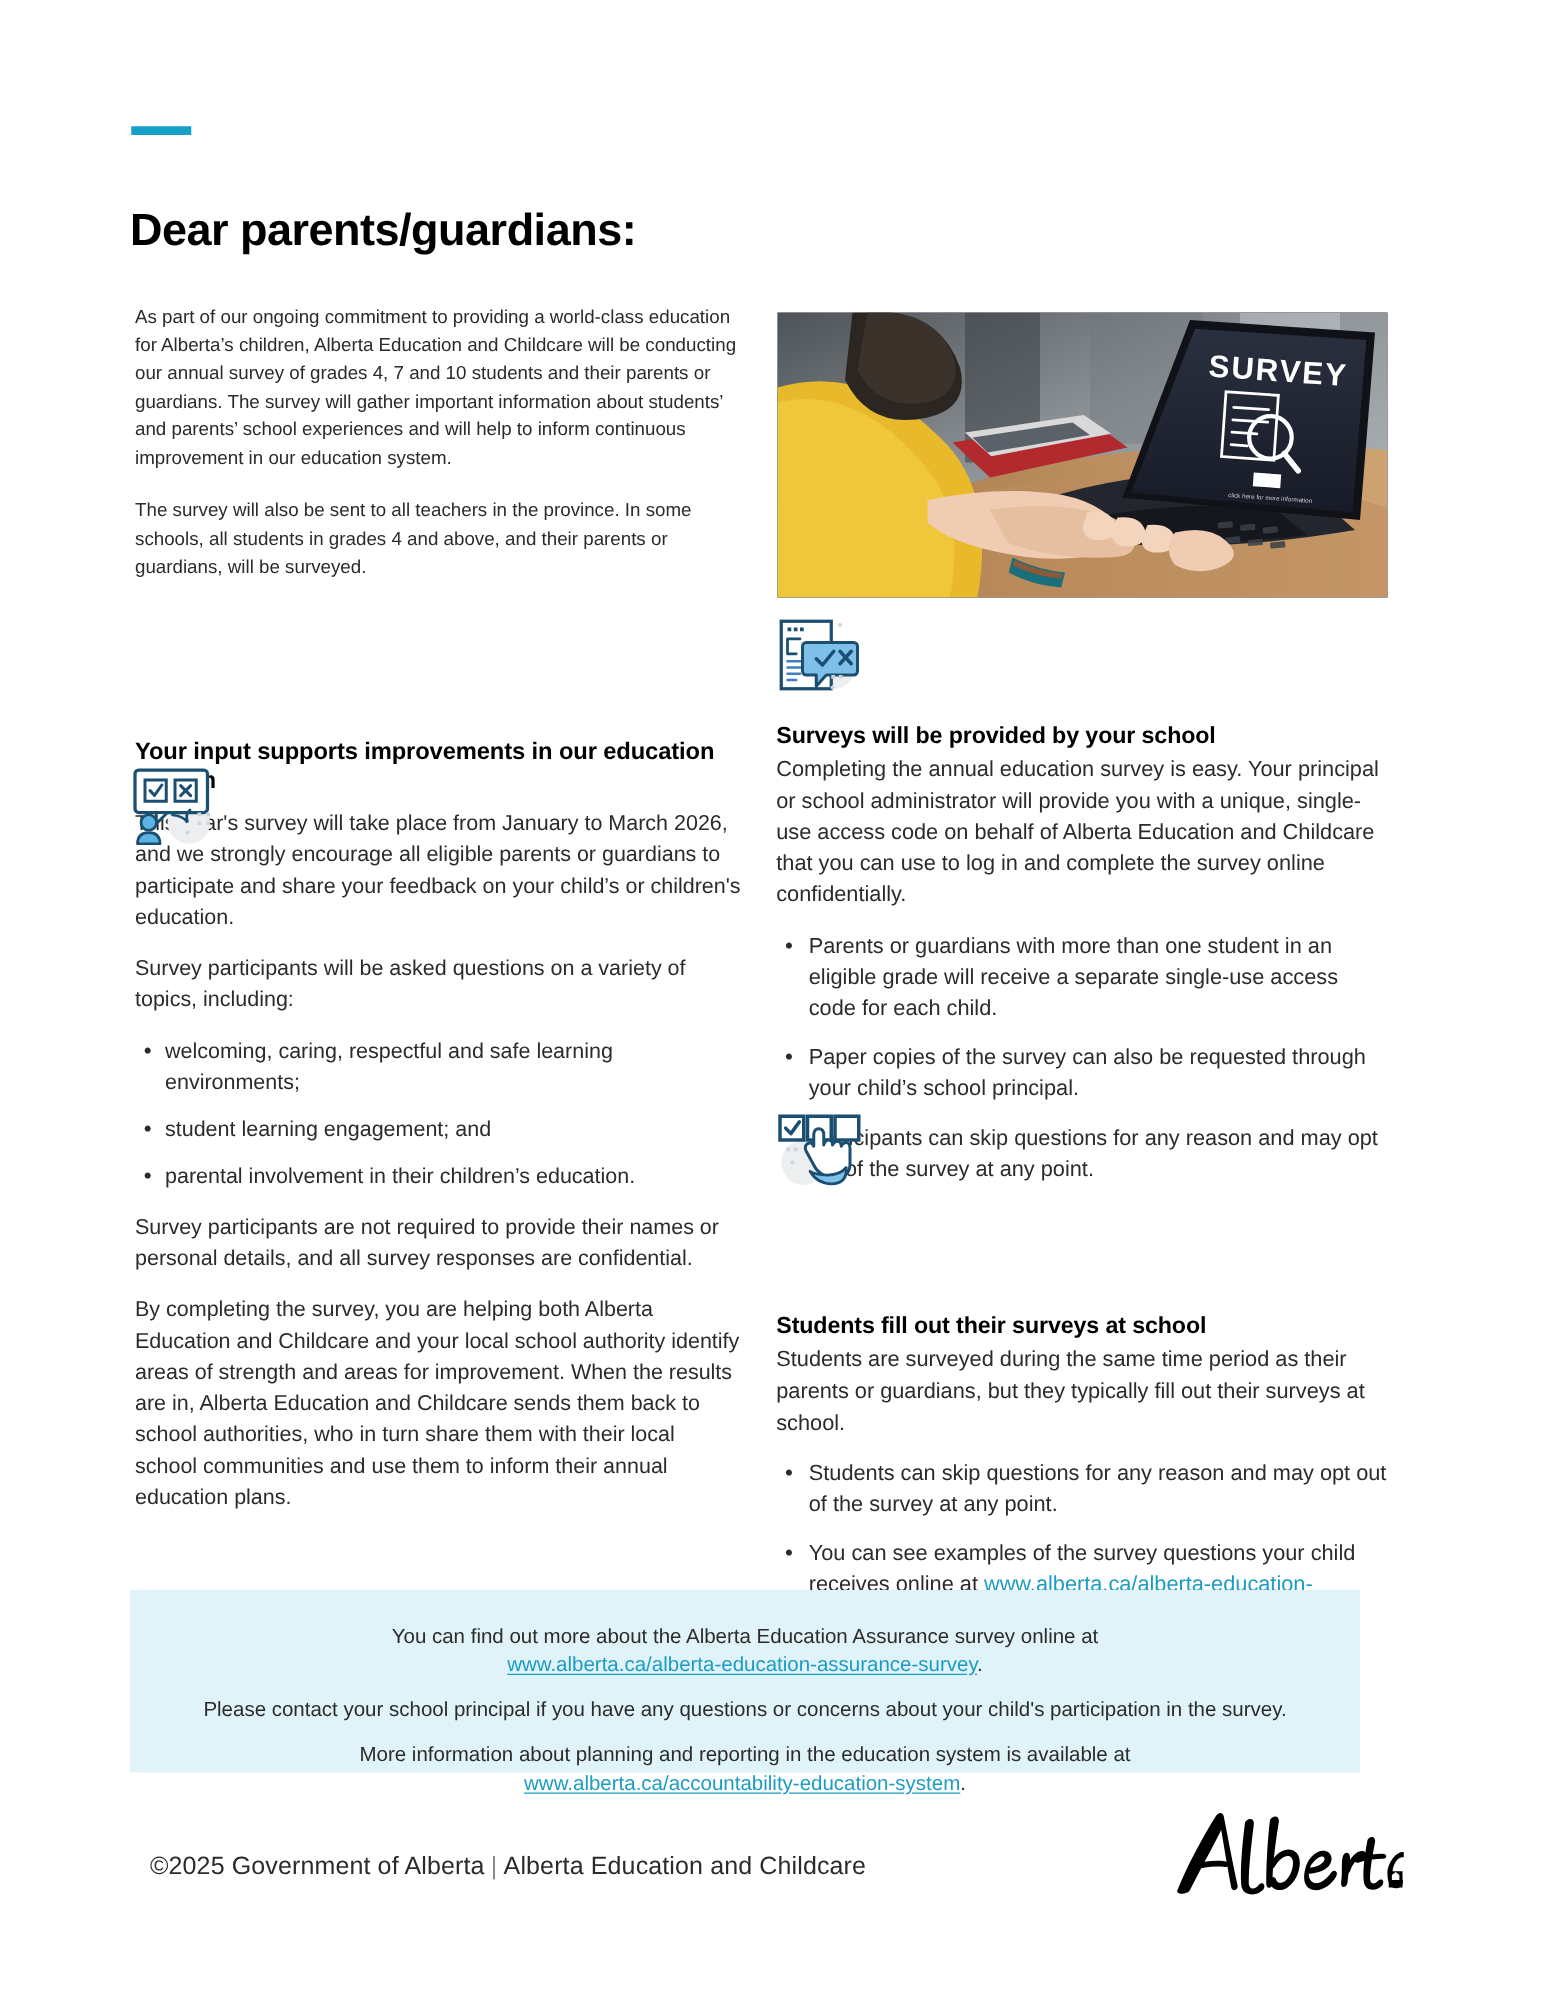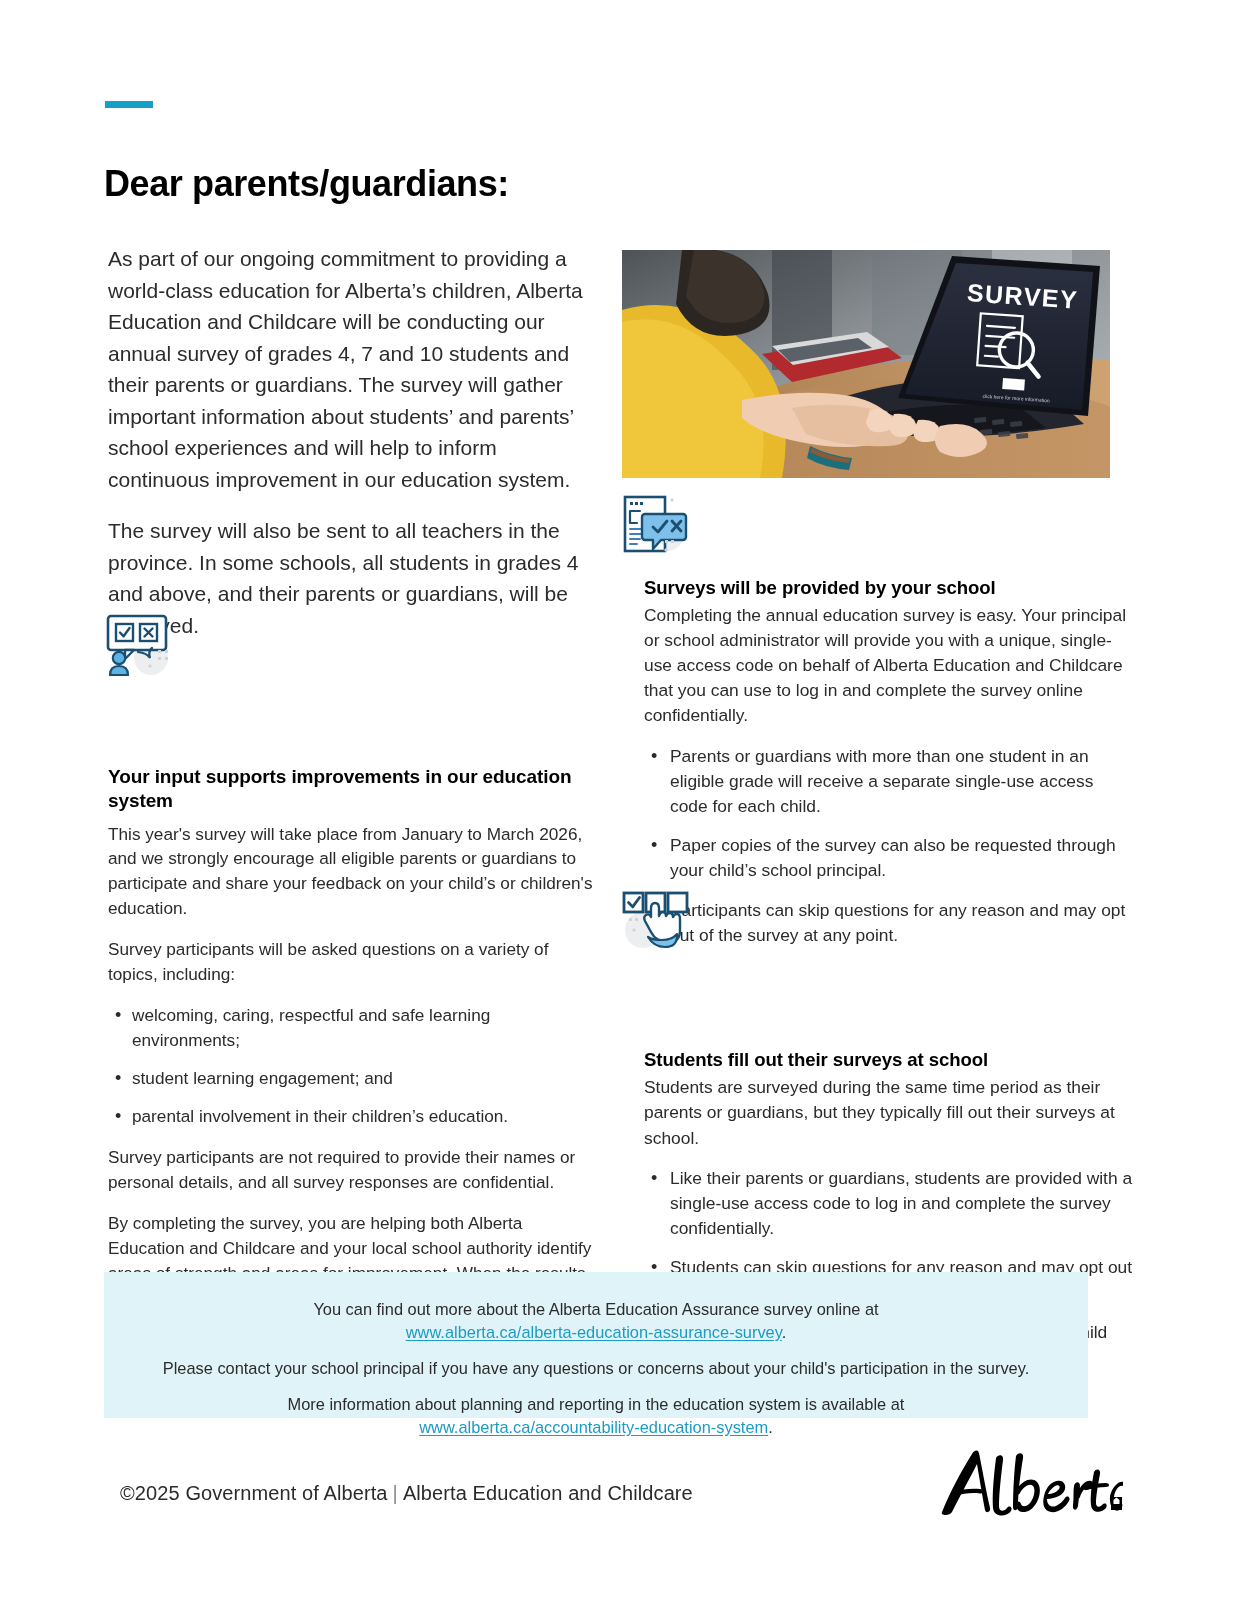--- a/index.html
+++ b/index.html
@@ -46,32 +46,32 @@
 
   
   .col-left {
     position: absolute;
     left: 108px;
     top: 243px;
     width: 486px;
   }
   .col-right {
     position: absolute;
-    left: 644px;
+    left: 621px;
     top: 243px;
     width: 490px;
   }
 
   p.body {
     margin: 0 0 20px 0;
     font-size: 19.2px;
     line-height: 1.46;
     color: #2b2b2b;
   }
-  .col-left p.body { font-size: 21px; line-height: 1.5; }
+  .col-left p.body { font-size: 15px; line-height: 1.5; }
   .col-right p.body { font-size: 17.4px; line-height: 1.44; margin-bottom: 15px; }
   .col-left p.small { font-size: 17.2px; line-height: 1.45; margin-bottom: 16px; }
 
   h2.section-head {
     margin: 0 0 3px 0;
     font-size: 19px;
     font-weight: bold;
     line-height: 1.25;
     color: #000000;
     letter-spacing: -0.1px;
@@ -343,21 +343,20 @@
       <li>Parents or guardians with more than one student in an eligible grade will receive a separate single-use access code for each child.</li>
       <li>Paper copies of the survey can also be requested through your child’s school principal.</li>
       <li>Participants can skip questions for any reason and may opt out of the survey at any point.</li>
     </ul>
 
     <div style="height:84px"></div>
 
     <h2 class="section-head">Students fill out their surveys at school</h2>
     <p class="body">Students are surveyed during the same time period as their parents or guardians, but they typically fill out their surveys at school.</p>
     <ul class="bullets">
-      <li>Like their parents or guardians, students are provided with a single-use access code to log in and complete the survey confidentially.</li>
       <li>Students can skip questions for any reason and may opt out of the survey at any point.</li>
       <li><span>You can see examples of the survey questions your child receives online at </span><a class="link" href="#">www.alberta.ca/alberta-education-assurance-survey</a><span>.</span></li>
     </ul>
   </div>
 
   <div class="icon-box icon-right-2">
     <svg viewBox="0 0 72 62" xmlns="http://www.w3.org/2000/svg">
       <circle cx="22" cy="40" r="18" fill="#eceef0"></circle>
       <rect x="3" y="3" width="19" height="19" fill="#ffffff" stroke="#1b4f72" stroke-width="2.8"></rect>
       <path d="M7.5 12.5 l4.2 4.4 L18.5 7.5" fill="none" stroke="#1b4f72" stroke-width="2.8" stroke-linecap="round" stroke-linejoin="round"></path>

